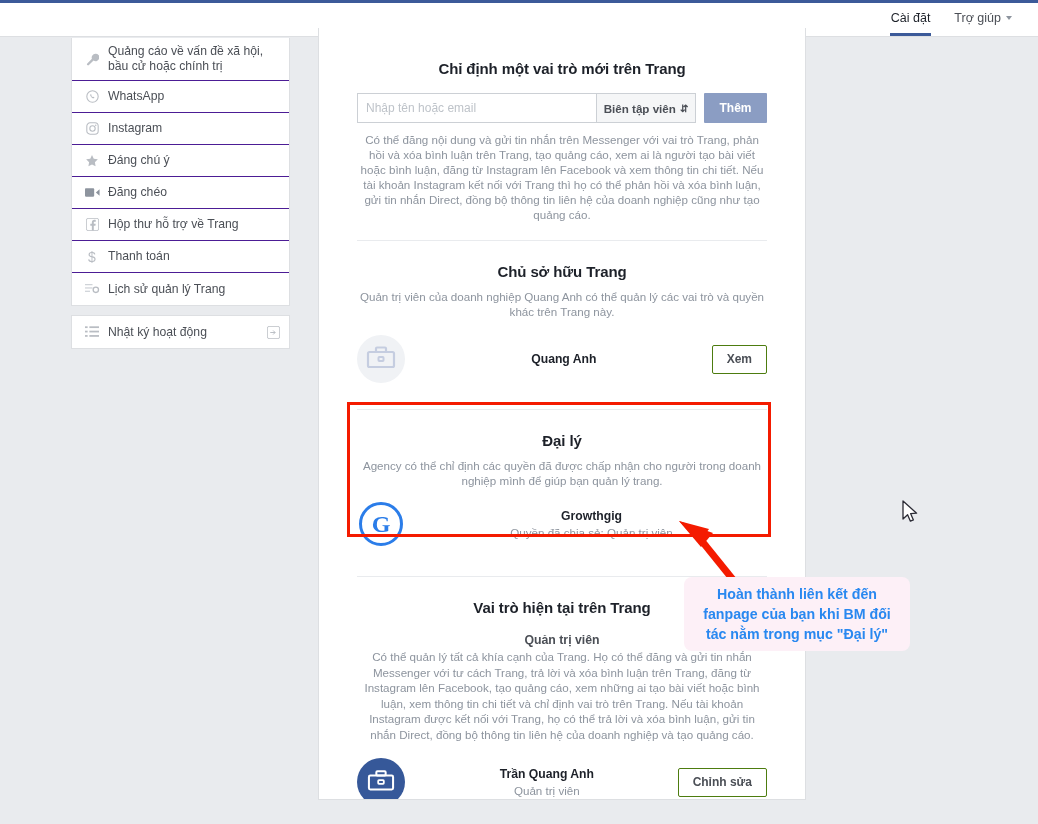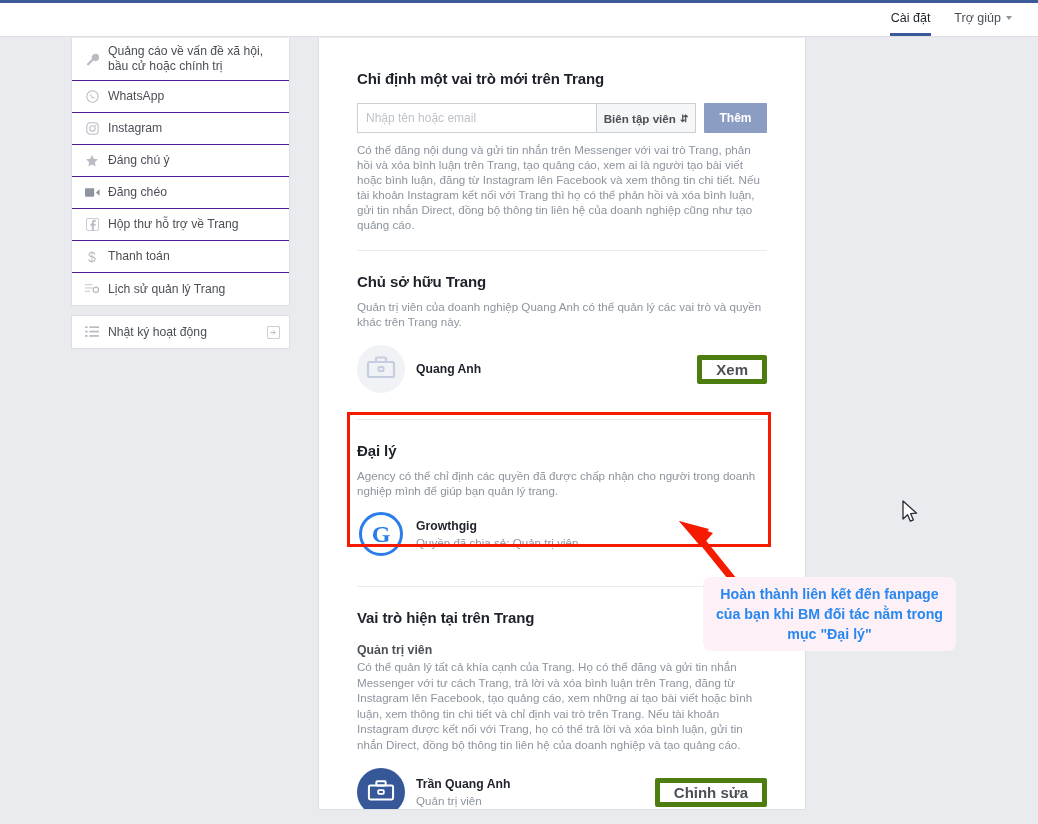--- a/index.html
+++ b/index.html
@@ -84,26 +84,27 @@
     flex: 1;
   }
   .side-ext {
     width: 14px; min-width: 14px; height: 14px; color: #b9bdc3;
     display: flex; align-items: center; justify-content: center;
   }
   .side-ext svg { display: block; }
 
   
   #main {
-    position: absolute; left: 318px; top: 38px;
+    position: absolute; left: 318px; top: 28px;
     width: 488px; height: 772px;
     background: #fff;
     border: 1px solid #dddfe2;
     border-top: none;
     overflow: hidden;
+    text-align: center;
   }
   .sec { padding: 0 38px; }
   .sec h2 {
     margin: 0; padding: 0;
     font-size: 15px; font-weight: bold; color: #1d2129;
     letter-spacing: -0.1px;
   }
   .sec p.desc {
     margin: 9px 0 0 0;
     font-size: 11.6px; color: #8d949e; line-height: 15px;
@@ -154,24 +155,24 @@
     display: flex; align-items: center; justify-content: center;
     overflow: hidden;
   }
   .avatar.light { background: #f0f2f5; }
   .avatar.dark { background: #365899; }
   .person-txt { margin-left: 11px; flex: 1; }
   .person-name { font-size: 12.2px; font-weight: bold; color: #1d2129; line-height: 15px; }
   .person-sub { font-size: 11.6px; color: #8d949e; line-height: 15px; margin-top: 1px; }
   .btn-outline {
     min-width: 54px; height: 29px; padding: 0 14px;
-    border: 5px solid #4d7c0f;
+    border: 1px solid #4d7c0f;
     background: #fff;
     border-radius: 2px;
-    font-size: 15px; font-weight: bold; color: #4b4f56;
+    font-size: 12px; font-weight: bold; color: #4b4f56;
     display: flex; align-items: center; justify-content: center;
     cursor: pointer;
   }
 
   
   #agency-box {
     position: absolute; left: 28px; top: 374px;
     width: 424px; height: 135px;
     border: 3px solid #f41b00;
     z-index: 5;
@@ -184,22 +185,22 @@
     margin: 2px 0 0 0;
     font-size: 11.6px; color: #8d949e; line-height: 15.5px;
   }
 
   
   #arrow-svg {
     position: absolute; left: 0; top: 0; width: 1038px; height: 824px;
     pointer-events: none; z-index: 40;
   }
   #callout {
-    position: absolute; left: 703px; top: 577px;
-    width: 253px; height: 74px;
+    position: absolute; left: 684px; top: 577px;
+    width: 226px; height: 74px;
     background: #fdf0f7;
     border-radius: 8px;
     display: flex; align-items: center; justify-content: center;
     z-index: 45;
   }
   #callout .ctext {
     color: #2988f0;
     font-size: 14.2px;
     font-weight: bold;
     line-height: 20px;

